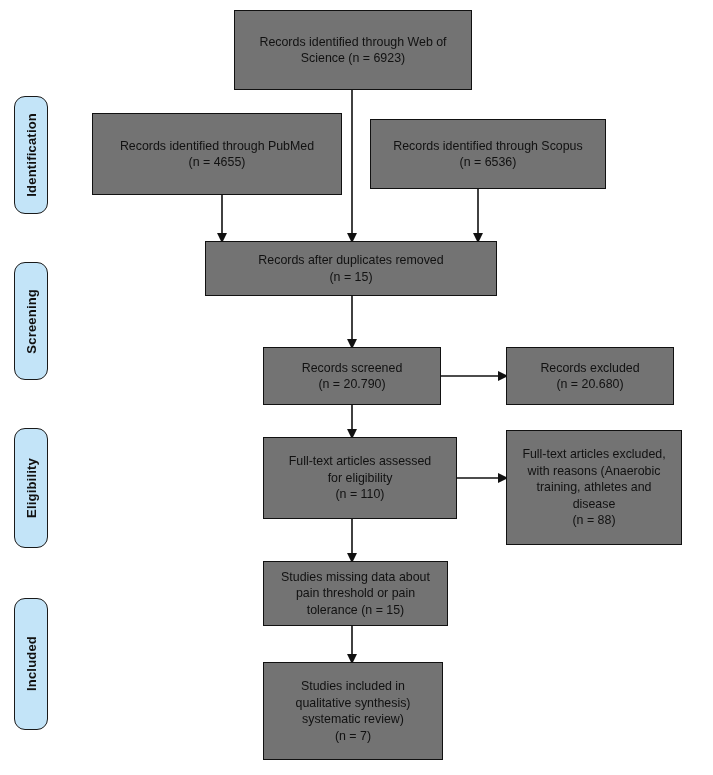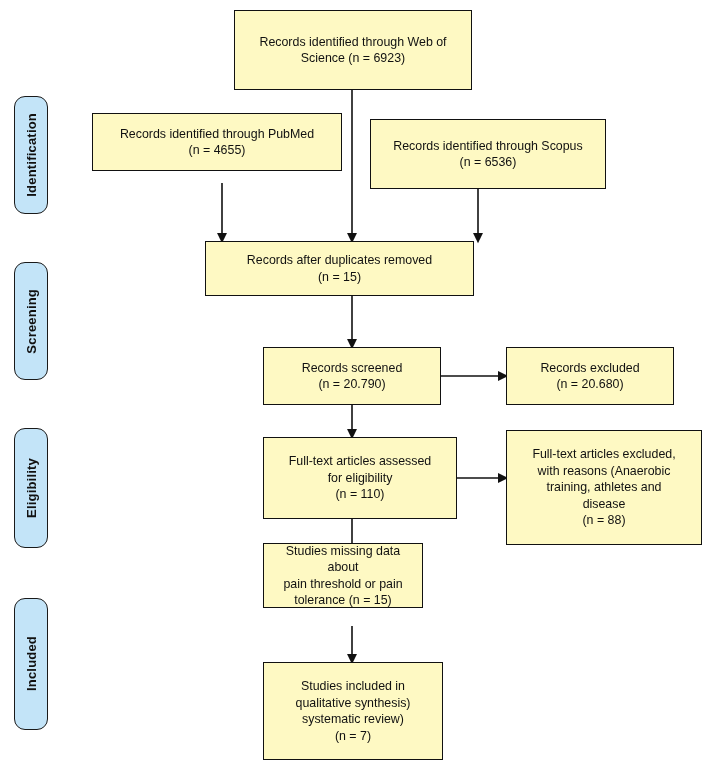--- a/index.html
+++ b/index.html
@@ -50,21 +50,21 @@
     letter-spacing: 0.2px;
     color: #111111;
     white-space: nowrap;
     line-height: 1;
   }
 
   
   .flow-box {
     position: absolute;
     box-sizing: border-box;
-    background: #fef9c3;
+    background: #737373;
     border: 1.3px solid #111111;
     display: flex;
     align-items: center;
     justify-content: center;
     text-align: center;
     padding: 2px 6px;
   }
   .flow-box-text {
     font-size: 12.4px;
     line-height: 1.33;
@@ -117,60 +117,60 @@
 
   <div class="stage-tab" style="left:14px; top:598px; width:34px; height:132px;">
     <span class="stage-tab-label">Included</span>
   </div>
 
   <div class="flow-box" style="left:234px; top:10px; width:238px; height:80px;">
     <span class="flow-box-text">Records identified through Web of
 Science (n = 6923)</span>
   </div>
 
-  <div class="flow-box" style="left:92px; top:113px; width:250px; height:58px;">
+  <div class="flow-box" style="left:92px; top:113px; width:250px; height:82px;">
     <span class="flow-box-text">Records identified through PubMed
 (n = 4655)</span>
   </div>
 
   <div class="flow-box" style="left:370px; top:119px; width:236px; height:70px;">
     <span class="flow-box-text">Records identified through Scopus
 (n = 6536)</span>
   </div>
 
-  <div class="flow-box" style="left:205px; top:241px; width:269px; height:55px;">
+  <div class="flow-box" style="left:205px; top:241px; width:292px; height:55px;">
     <span class="flow-box-text">Records after duplicates removed
 (n = 15)</span>
   </div>
 
   <div class="flow-box" style="left:263px; top:347px; width:178px; height:58px;">
     <span class="flow-box-text">Records screened
 (n = 20.790)</span>
   </div>
 
   <div class="flow-box" style="left:506px; top:347px; width:168px; height:58px;">
     <span class="flow-box-text">Records excluded
 (n = 20.680)</span>
   </div>
 
   <div class="flow-box" style="left:263px; top:437px; width:194px; height:82px;">
     <span class="flow-box-text">Full-text articles assessed
 for eligibility
 (n = 110)</span>
   </div>
 
-  <div class="flow-box" style="left:506px; top:430px; width:196px; height:115px;">
+  <div class="flow-box" style="left:506px; top:430px; width:176px; height:115px;">
     <span class="flow-box-text">Full-text articles excluded,
 with reasons (Anaerobic
 training, athletes and
 disease
 (n = 88)</span>
   </div>
 
-  <div class="flow-box" style="left:263px; top:543px; width:160px; height:65px;text-align:center;">
+  <div class="flow-box" style="left:263px; top:561px; width:185px; height:65px;text-align:center;">
     <span class="flow-box-text">Studies missing data about
 pain threshold or pain
 tolerance (n = 15)</span>
   </div>
 
   <div class="flow-box" style="left:263px; top:662px; width:180px; height:98px;">
     <span class="flow-box-text">Studies included in
 qualitative synthesis)
 systematic review)
 (n = 7)</span>

